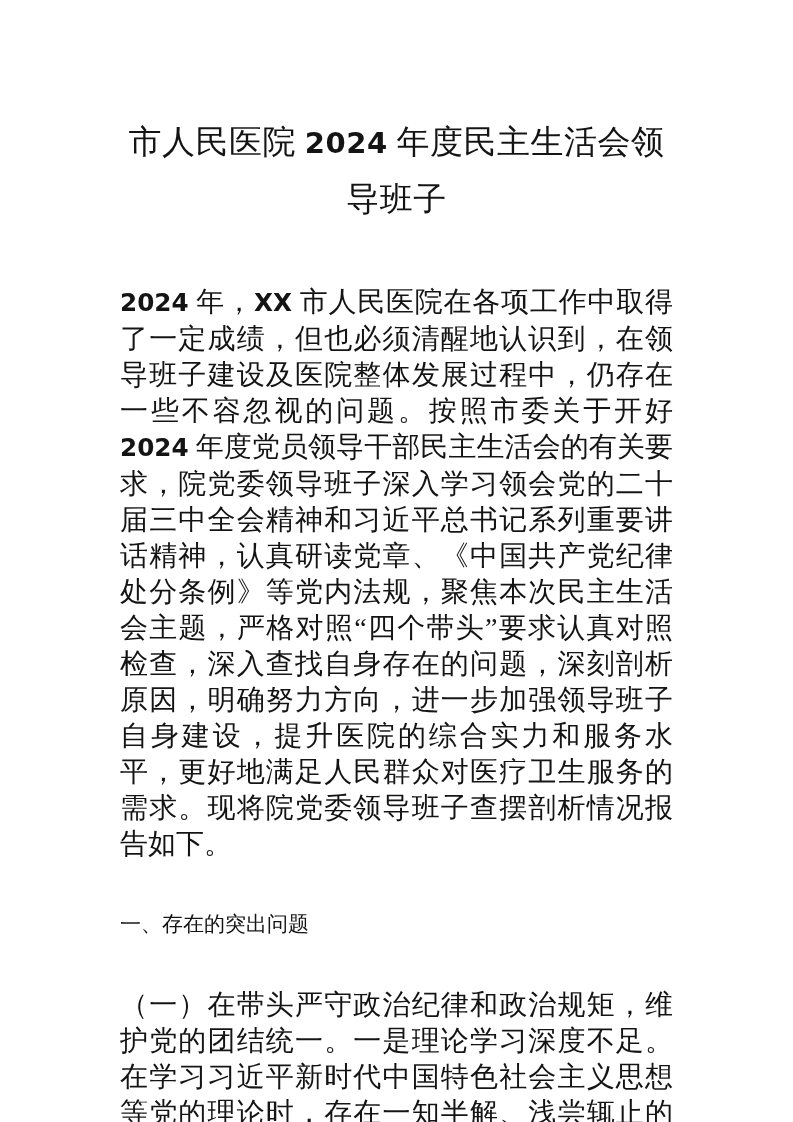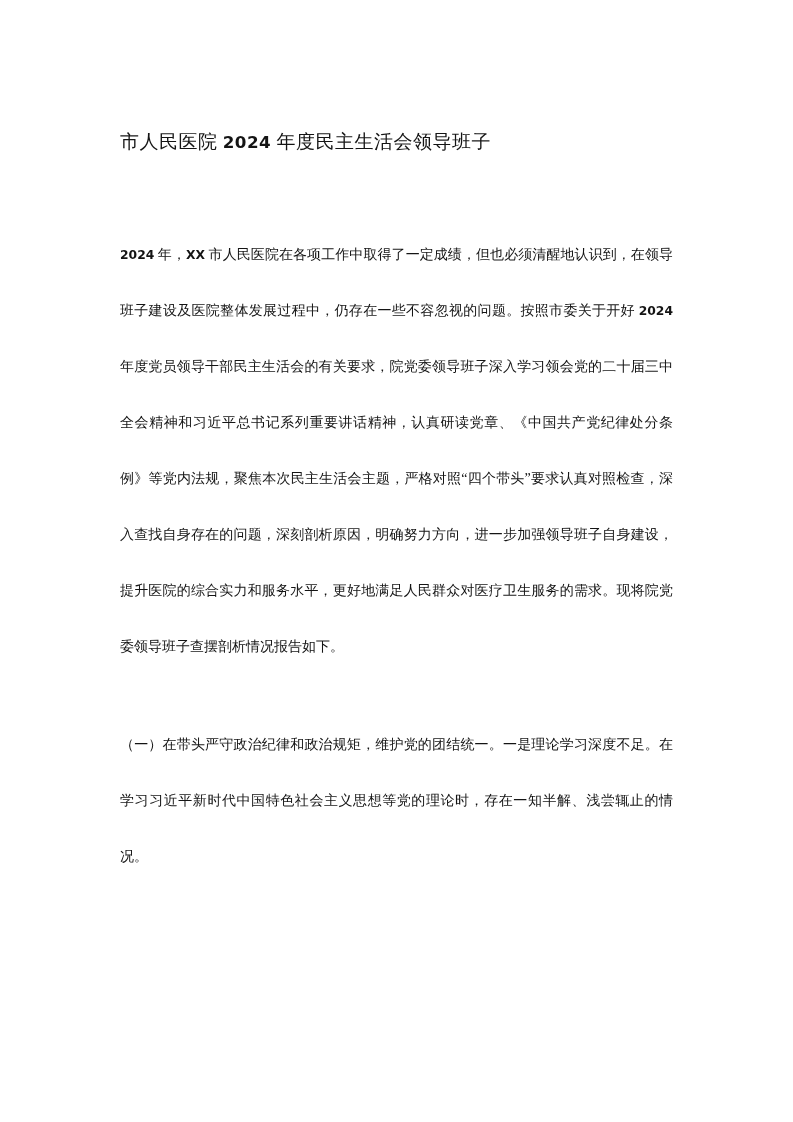--- a/index.html
+++ b/index.html
@@ -20,31 +20,31 @@
     color: var(--text-color);
   }
   .page {
     width: 793px;
     height: 1122px;
     padding: 114px 120px 0 120px;
     background: var(--bg-color);
   }
   .doc-title {
     margin: 0 0 57px 0;
-    font-size: 19px;
+    font-size: 33px;
     line-height: 56px;
     font-weight: normal;
-    text-align: left;
+    text-align: center;
     letter-spacing: 0.5px;
   }
   .title-line { display: block; }
   .para {
     margin: 0 0 41.5px 0;
-    font-size: 14px;
-    line-height: 56px;
+    font-size: 28px;
+    line-height: 36px;
     text-align: justify;
     text-justify: inter-character;
   }
   .section-heading {
     margin: 0 0 41.5px 0;
     font-size: 21px;
     line-height: 41.5px;
     font-weight: normal;
     text-align: left;
   }
@@ -59,16 +59,17 @@
 <body>
 
 <div class="page">
 
   <h1 class="doc-title">
     <span class="title-line">市人民医院 <span class="latin">2024</span> 年度民主生活会领导班子</span>
   </h1>
 
   <p class="para"><span class="latin">2024</span> 年，<span class="latin">XX</span> 市人民医院在各项工作中取得了一定成绩，但也必须清醒地认识到，在领导班子建设及医院整体发展过程中，仍存在一些不容忽视的问题。按照市委关于开好 <span class="latin">2024</span> 年度党员领导干部民主生活会的有关要求，院党委领导班子深入学习领会党的二十届三中全会精神和习近平总书记系列重要讲话精神，认真研读党章、《中国共产党纪律处分条例》等党内法规，聚焦本次民主生活会主题，严格对照“四个带头”要求认真对照检查，深入查找自身存在的问题，深刻剖析原因，明确努力方向，进一步加强领导班子自身建设，提升医院的综合实力和服务水平，更好地满足人民群众对医疗卫生服务的需求。现将院党委领导班子查摆剖析情况报告如下。</p>
 
+  <h2 class="section-heading">一、存在的突出问题</h2>
 
   <p class="para">（一）在带头严守政治纪律和政治规矩，维护党的团结统一。一是理论学习深度不足。在学习习近平新时代中国特色社会主义思想等党的理论时，存在一知半解、浅尝辄止的情况。</p>
 
 </div>
 
 </body></html>

